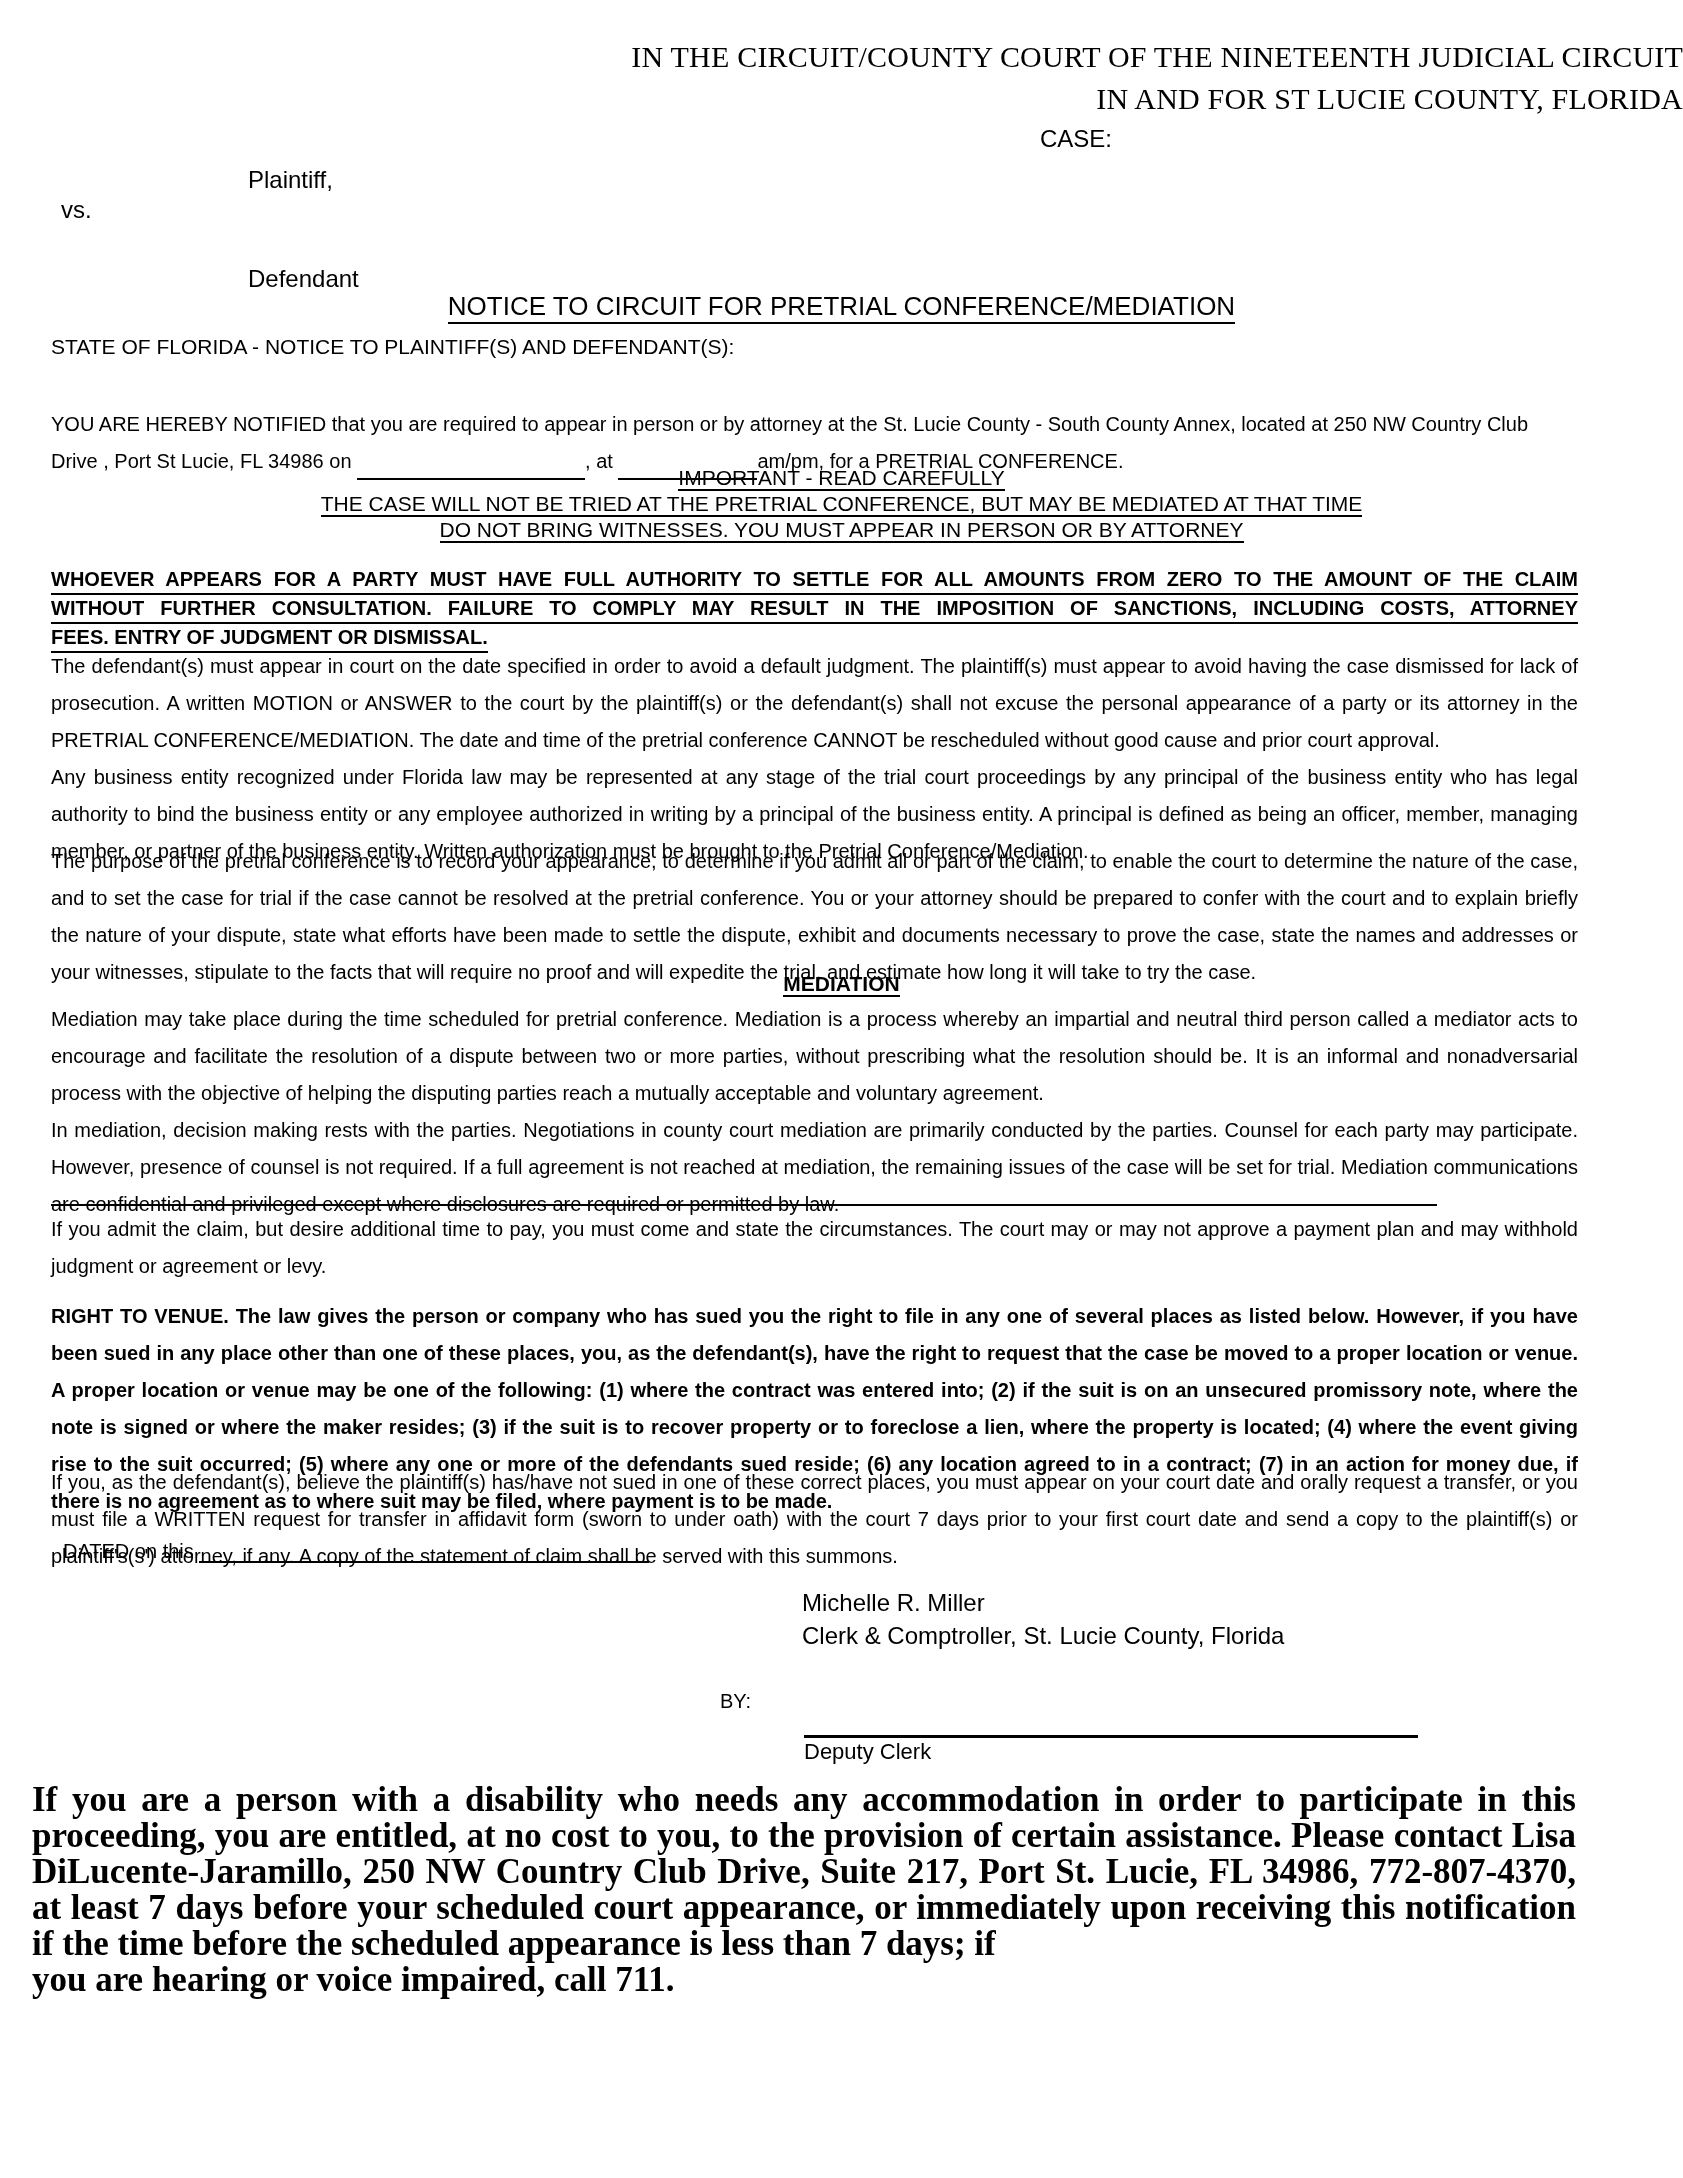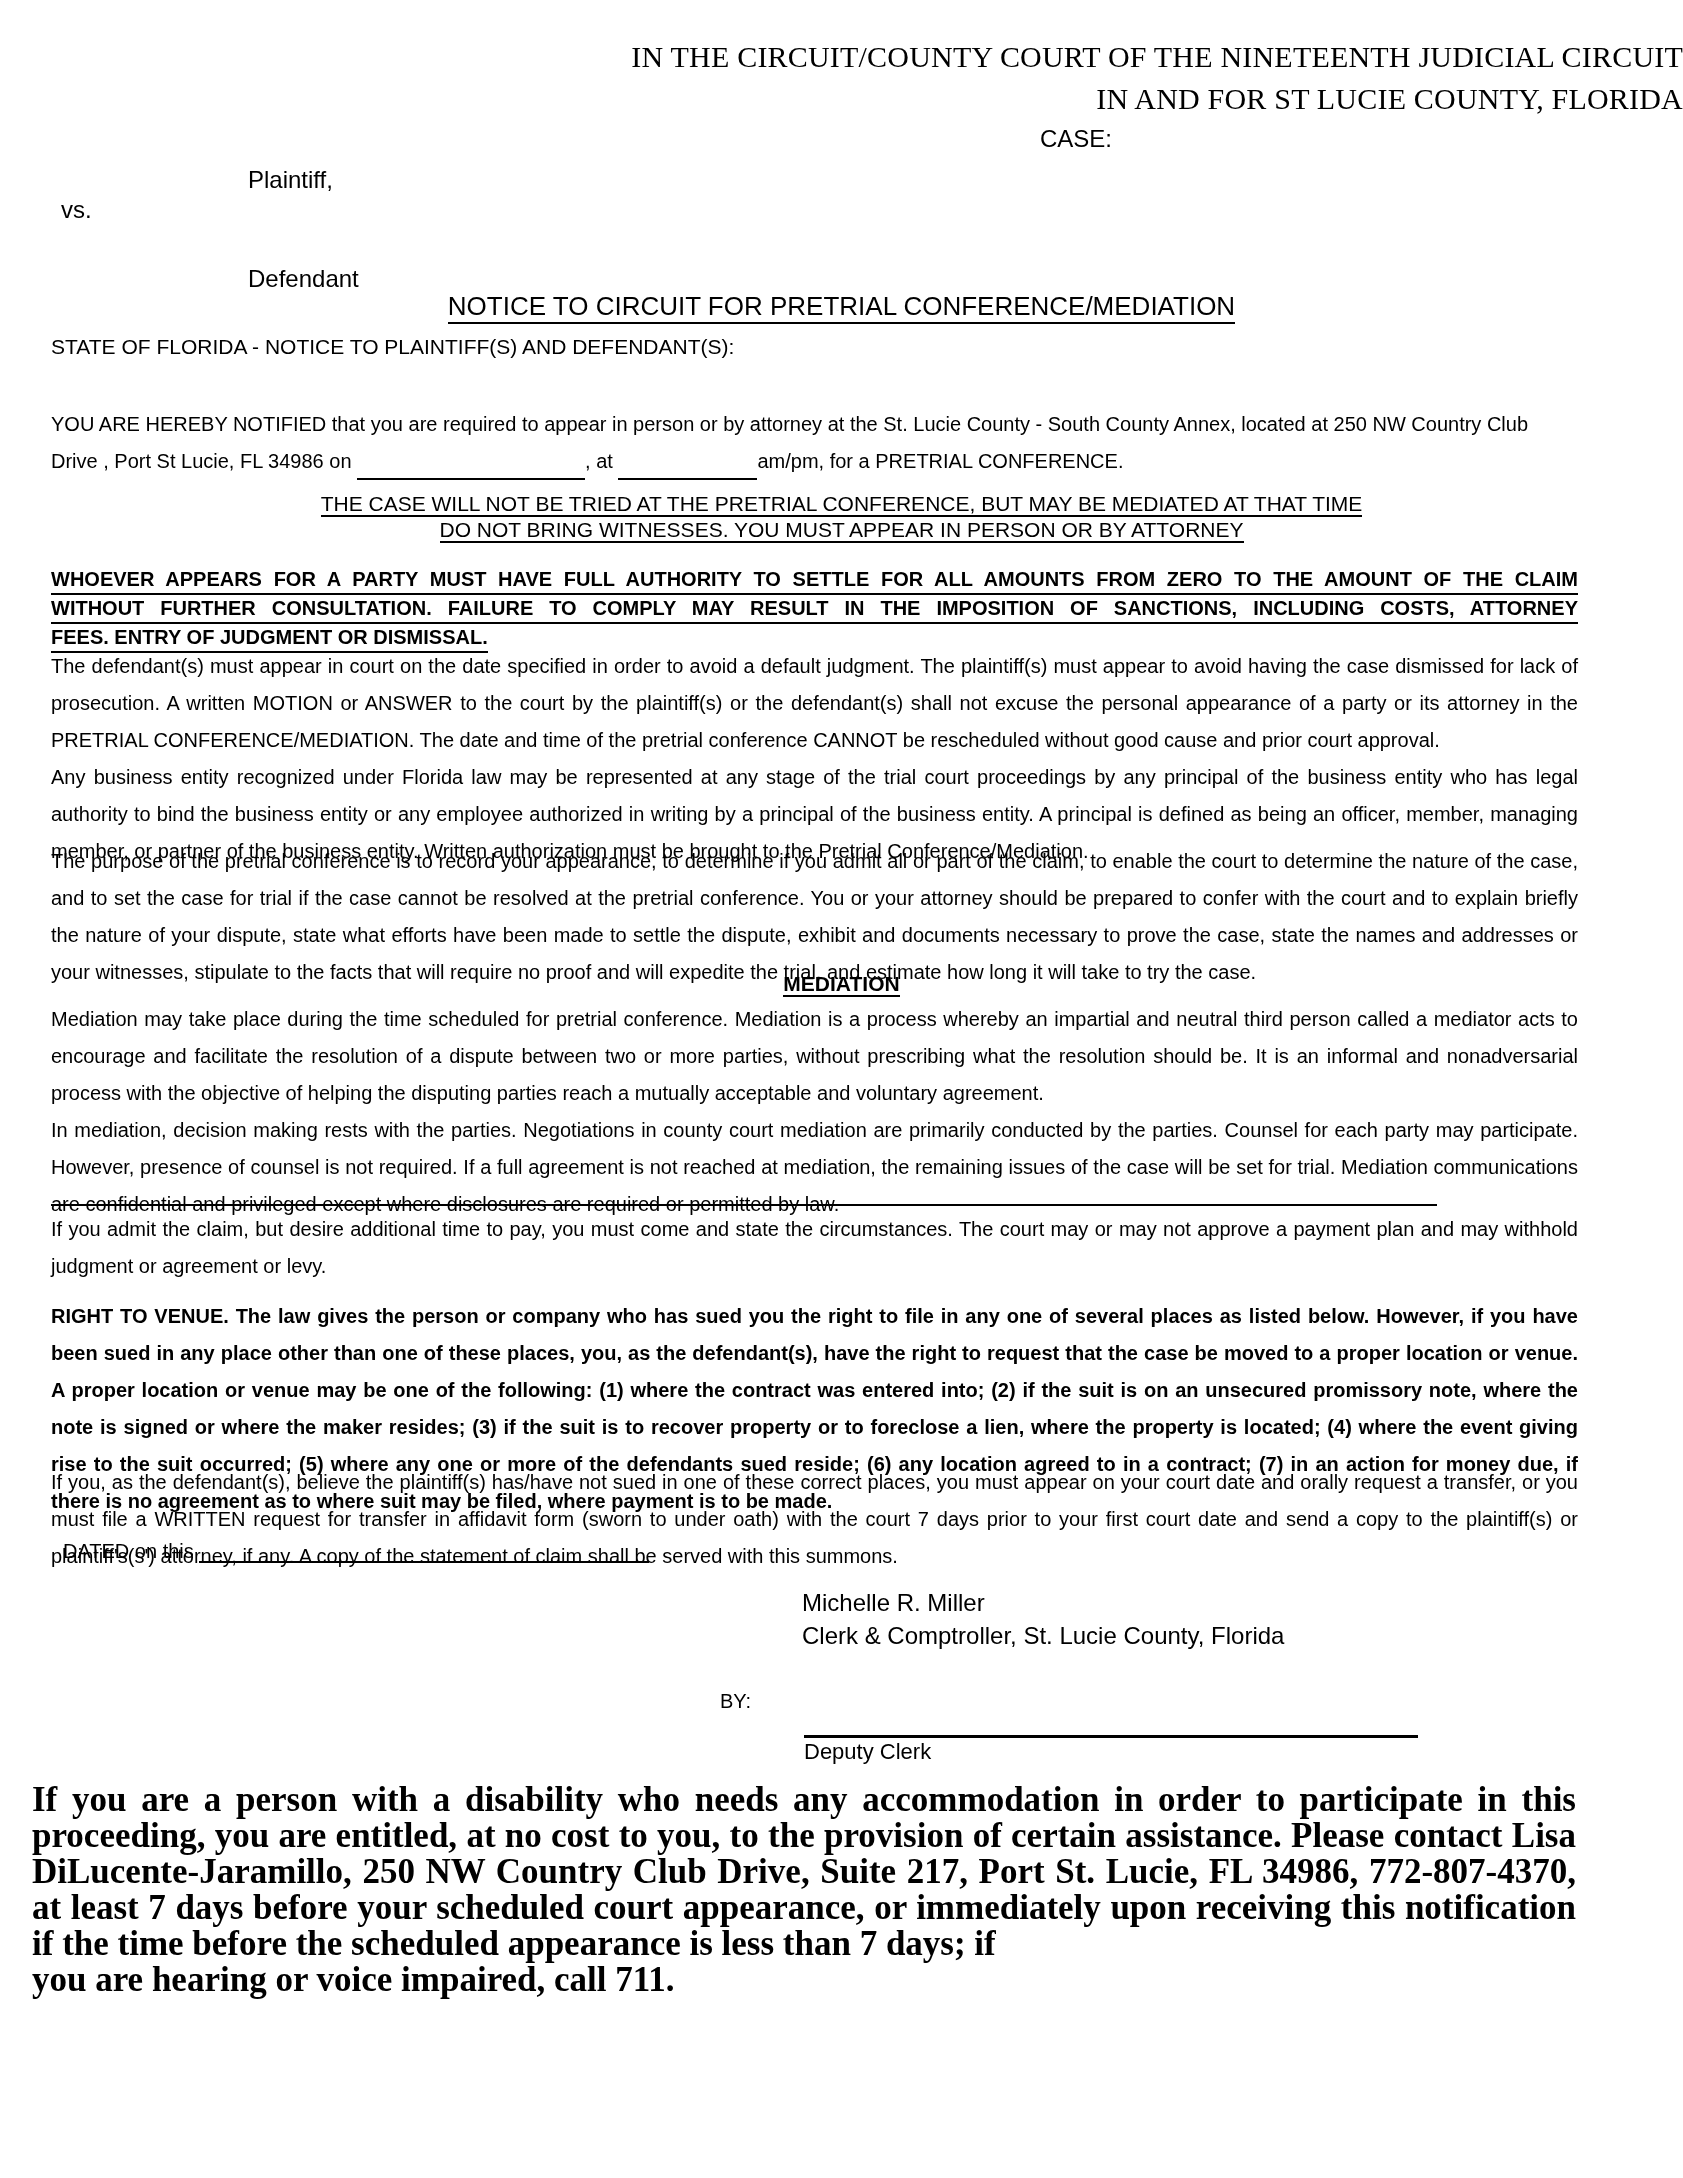--- a/index.html
+++ b/index.html
@@ -235,20 +235,23 @@
   </div>
 
   <div class="state-line">STATE OF FLORIDA - NOTICE TO PLAINTIFF(S) AND DEFENDANT(S):</div>
 
   <div class="body-text left" style="top:406px;">
     <span>YOU ARE HEREBY NOTIFIED that you are required to appear in person or by attorney at the St. Lucie County - South County Annex, located at 250 NW Country Club Drive , Port St Lucie, FL 34986 on</span>
     <span class="blank-rule blank-long"></span><span>, at</span>
     <span class="blank-rule blank-short"></span><span>am/pm, for a PRETRIAL CONFERENCE.</span>
   </div>
 
+  <div class="center-underline" style="top:465px;">
+    <u>IMPORTANT - READ CAREFULLY</u>
+  </div>
   <div class="center-underline" style="top:491px;">
     <u>THE CASE WILL NOT BE TRIED AT THE PRETRIAL CONFERENCE, BUT MAY BE MEDIATED AT THAT TIME</u>
   </div>
   <div class="center-underline" style="top:517px;">
     <u>DO NOT BRING WITNESSES.   YOU MUST APPEAR IN PERSON OR BY ATTORNEY</u>
   </div>
 
   <div class="warn-block">
     <span class="wl">WHOEVER APPEARS FOR A PARTY MUST HAVE FULL AUTHORITY TO SETTLE FOR ALL AMOUNTS FROM ZERO TO THE AMOUNT OF THE CLAIM</span>
     <span class="wl">WITHOUT FURTHER CONSULTATION.  FAILURE TO COMPLY MAY RESULT IN THE IMPOSITION   OF SANCTIONS, INCLUDING COSTS, ATTORNEY</span>

